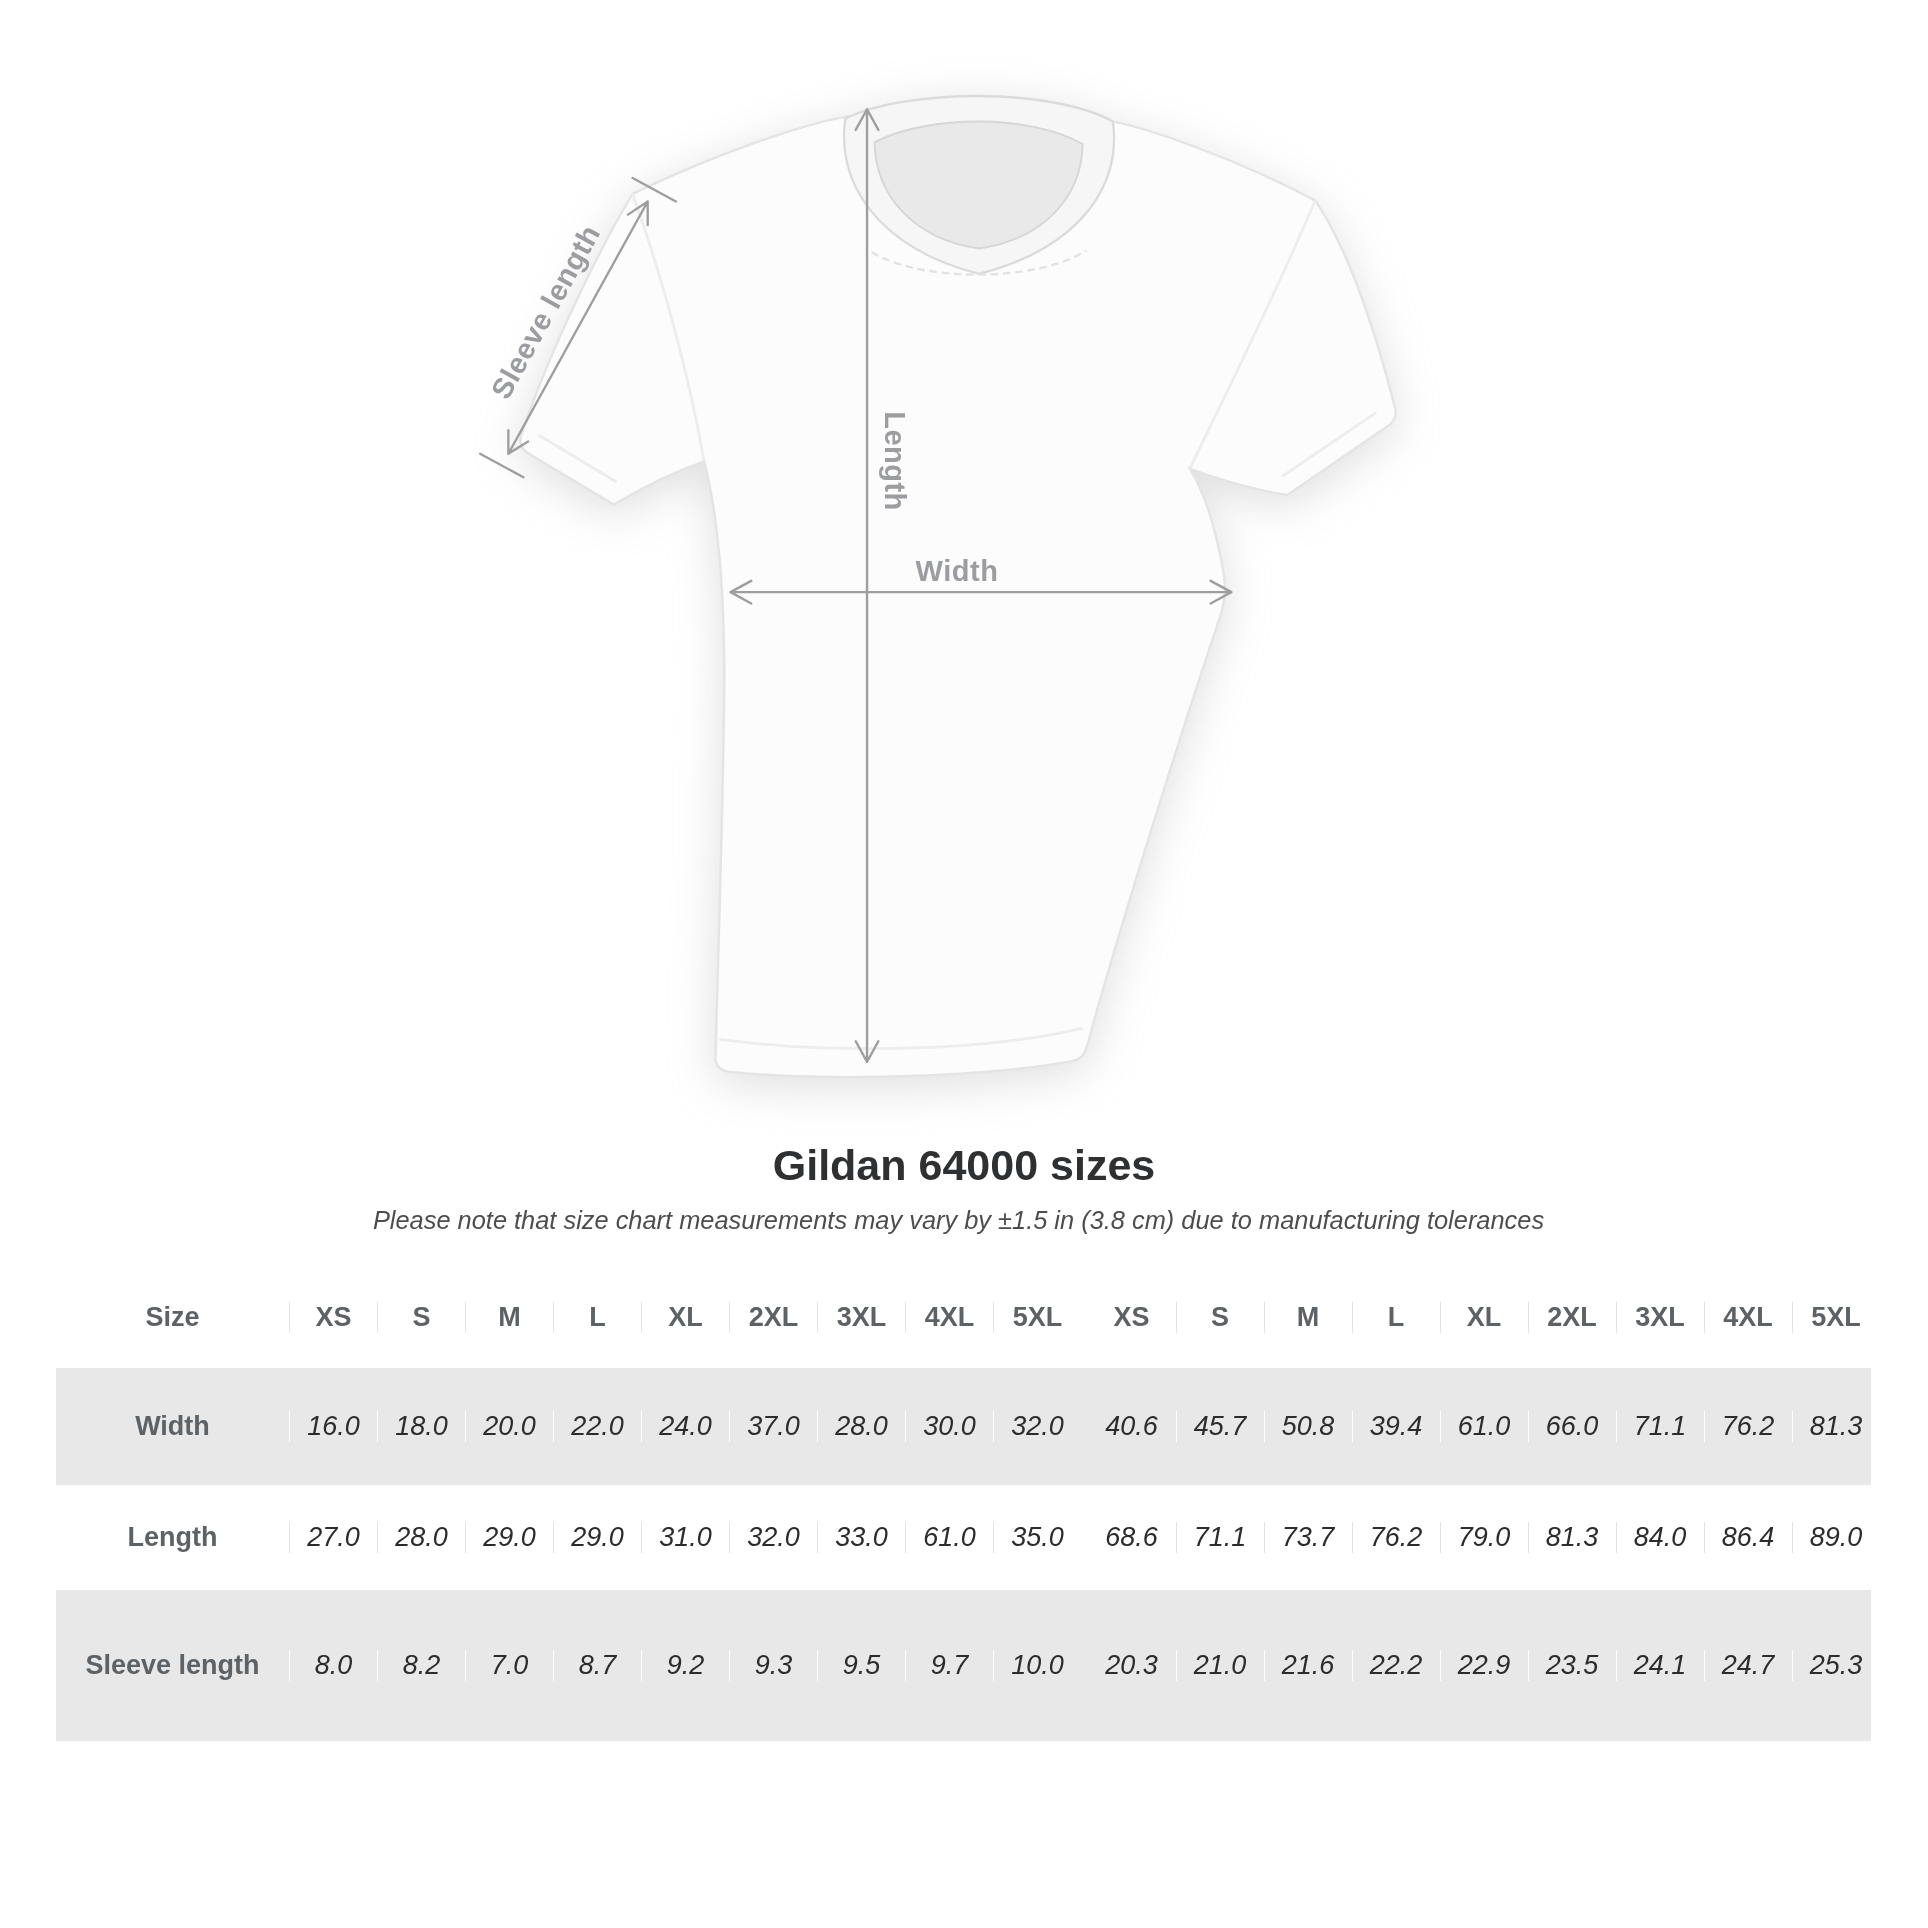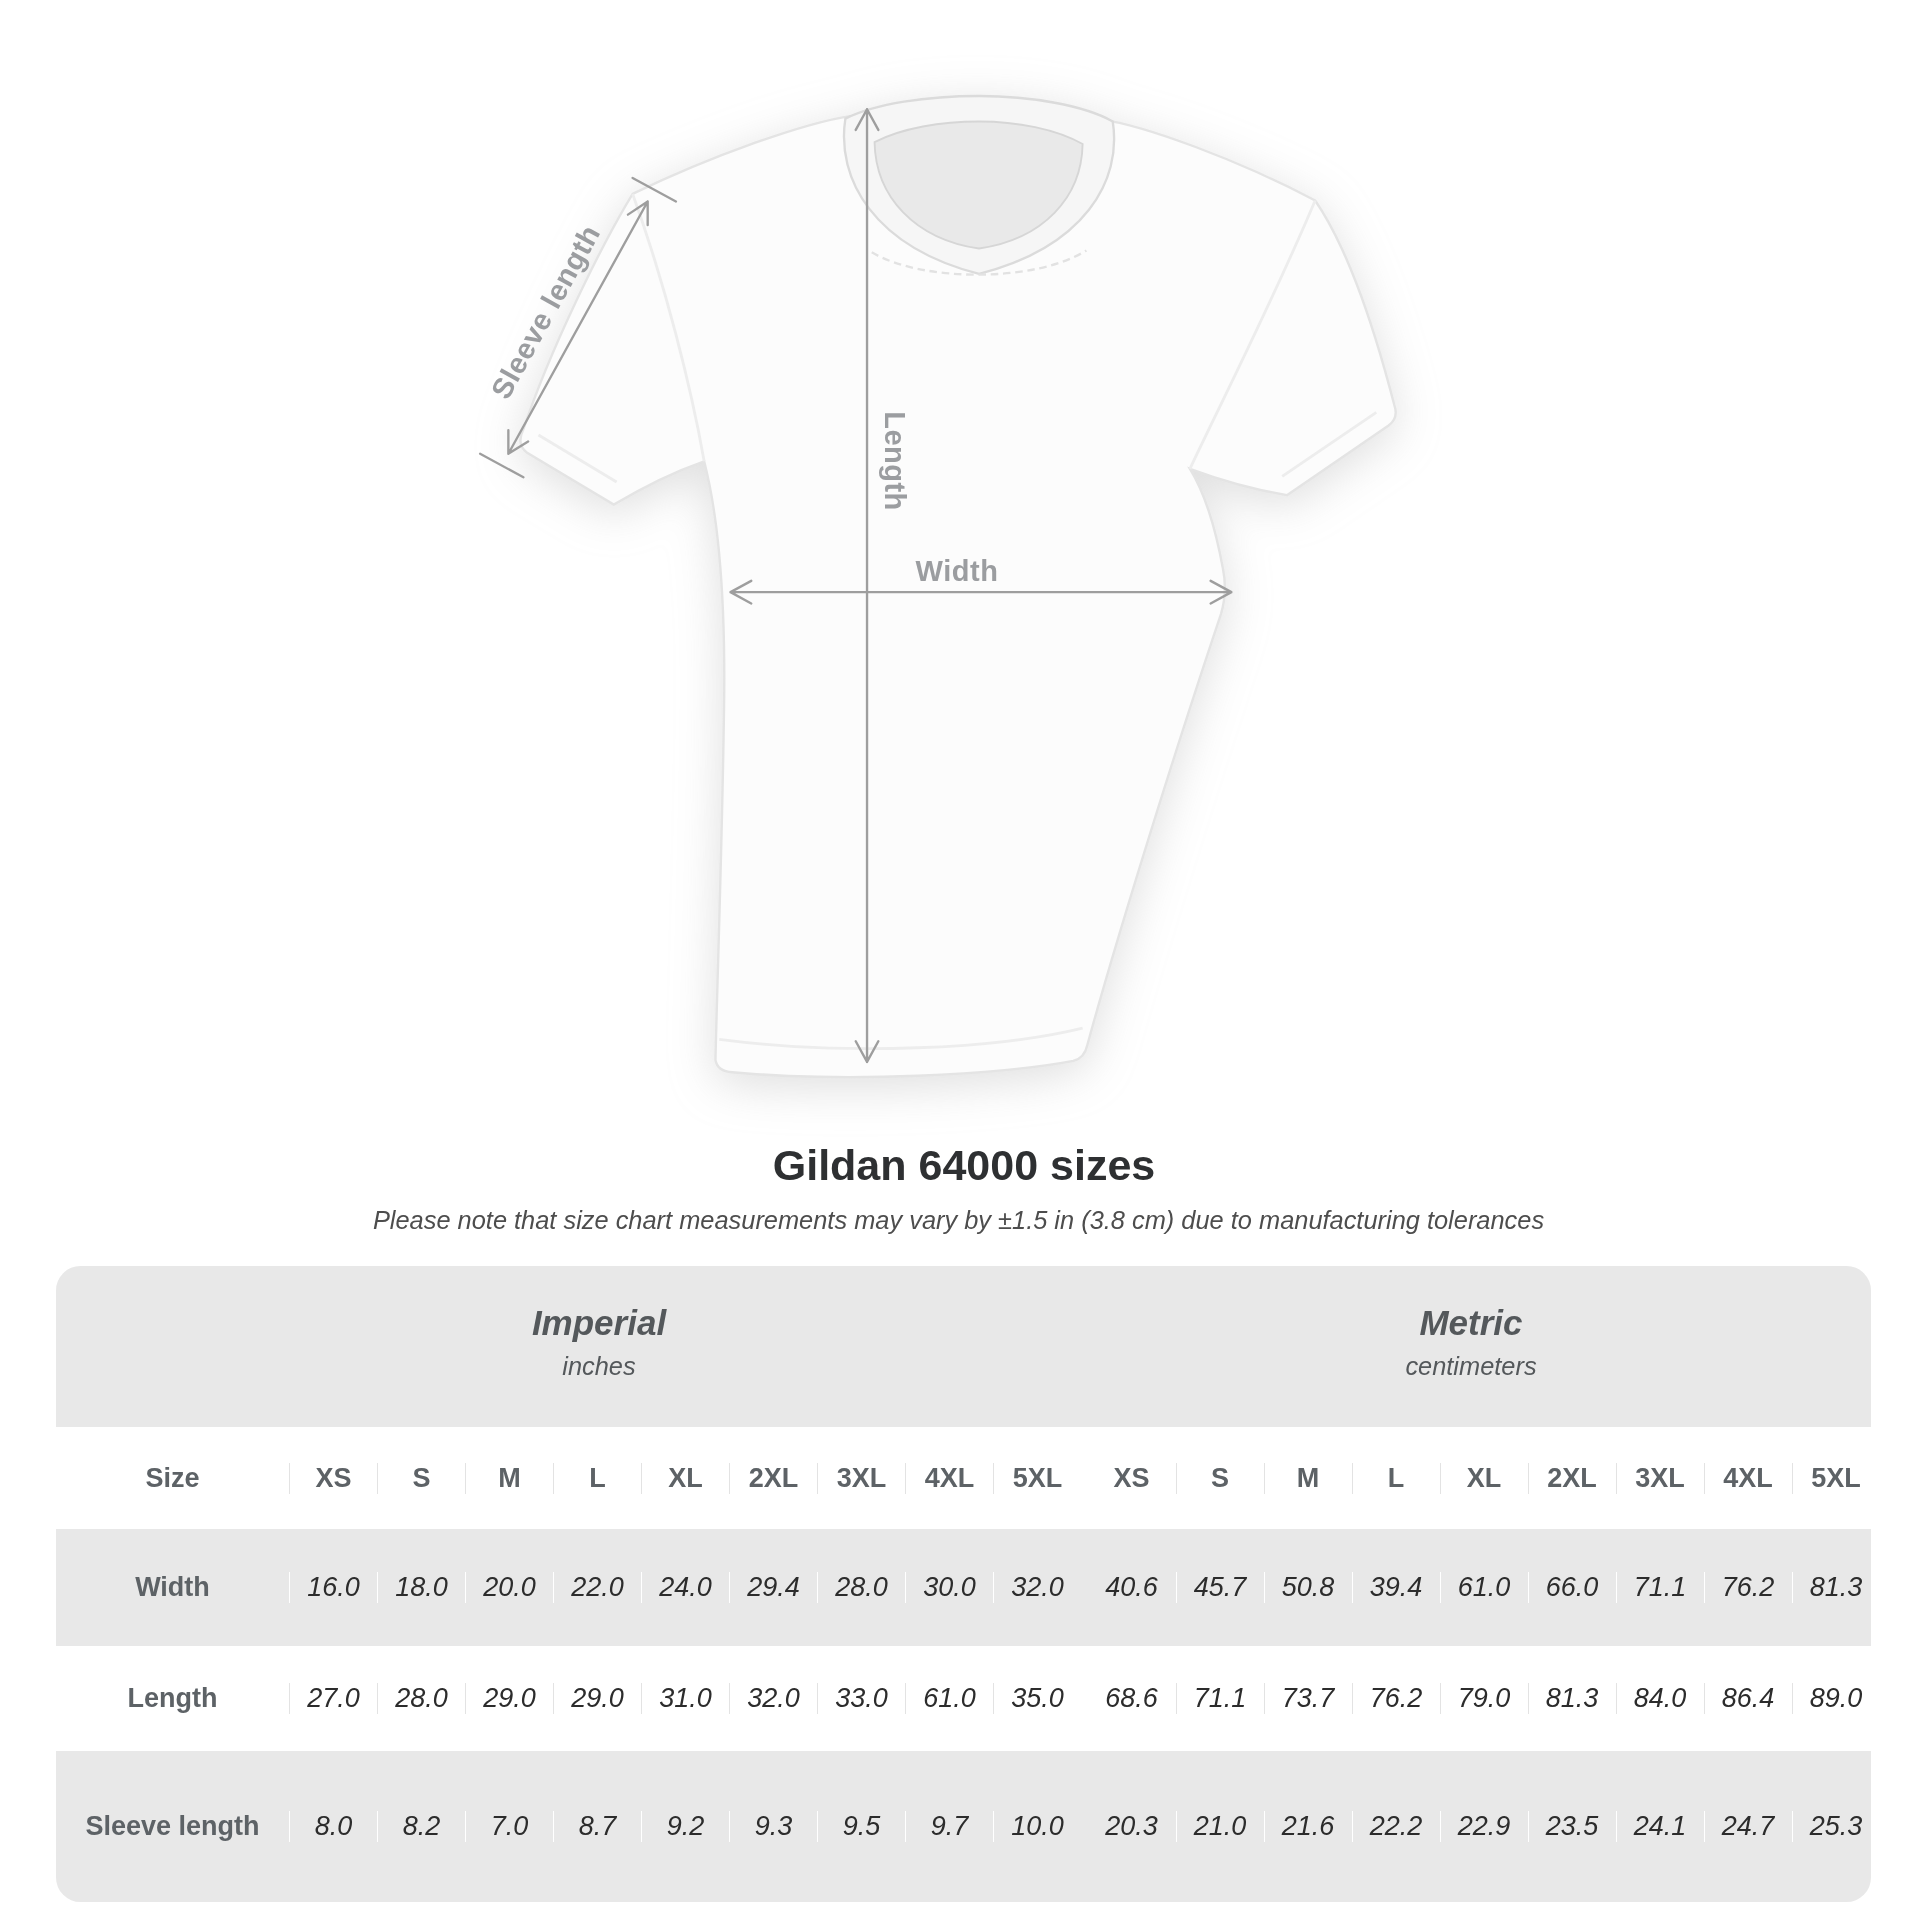--- a/index.html
+++ b/index.html
@@ -115,30 +115,20 @@
   </svg>
 
   <div class="diagram-label" id="sleeve-label">Sleeve length</div>
   <div class="diagram-label" id="length-label">Length</div>
   <div class="diagram-label" id="width-label">Width</div>
 
   <div id="page-title">Gildan 64000 sizes</div>
   <div id="page-subtitle">Please note that size chart measurements may vary by ±1.5 in (3.8 cm) due to manufacturing tolerances</div>
 
   <div id="size-table">
-    <div class="band">
-      <div class="unit-stack" id="unit-imperial">
-        <div class="unit-name">Imperial</div>
-        <div class="unit-sub">inches</div>
-      </div>
-      <div class="unit-stack" id="unit-metric">
-        <div class="unit-name">Metric</div>
-        <div class="unit-sub">centimeters</div>
-      </div>
-    </div>
     <div class="trow white header-row">
         <div class="cell label-cell header-text">Size</div>
         <div class="cell data header-text">XS</div>
         <div class="cell data header-text">S</div>
         <div class="cell data header-text">M</div>
         <div class="cell data header-text">L</div>
         <div class="cell data header-text">XL</div>
         <div class="cell data header-text">2XL</div>
         <div class="cell data header-text">3XL</div>
         <div class="cell data header-text">4XL</div>
@@ -155,21 +145,21 @@
         <div class="cell data header-text">5XL</div>
       </div>
     <div>
         <div class="trow data-row gray" style="height: 117px;">
           <div class="cell label-cell header-text">Width</div>
           <div class="cell data value">16.0</div>
           <div class="cell data value">18.0</div>
           <div class="cell data value">20.0</div>
           <div class="cell data value">22.0</div>
           <div class="cell data value">24.0</div>
-          <div class="cell data value">29.4</div>
+          <div class="cell data value">37.0</div>
           <div class="cell data value">28.0</div>
           <div class="cell data value">30.0</div>
           <div class="cell data value">32.0</div>
           <div class="divider"></div>
           <div class="cell data value first-metric">40.6</div>
           <div class="cell data value">45.7</div>
           <div class="cell data value">50.8</div>
           <div class="cell data value">39.4</div>
           <div class="cell data value">61.0</div>
           <div class="cell data value">66.0</div>

